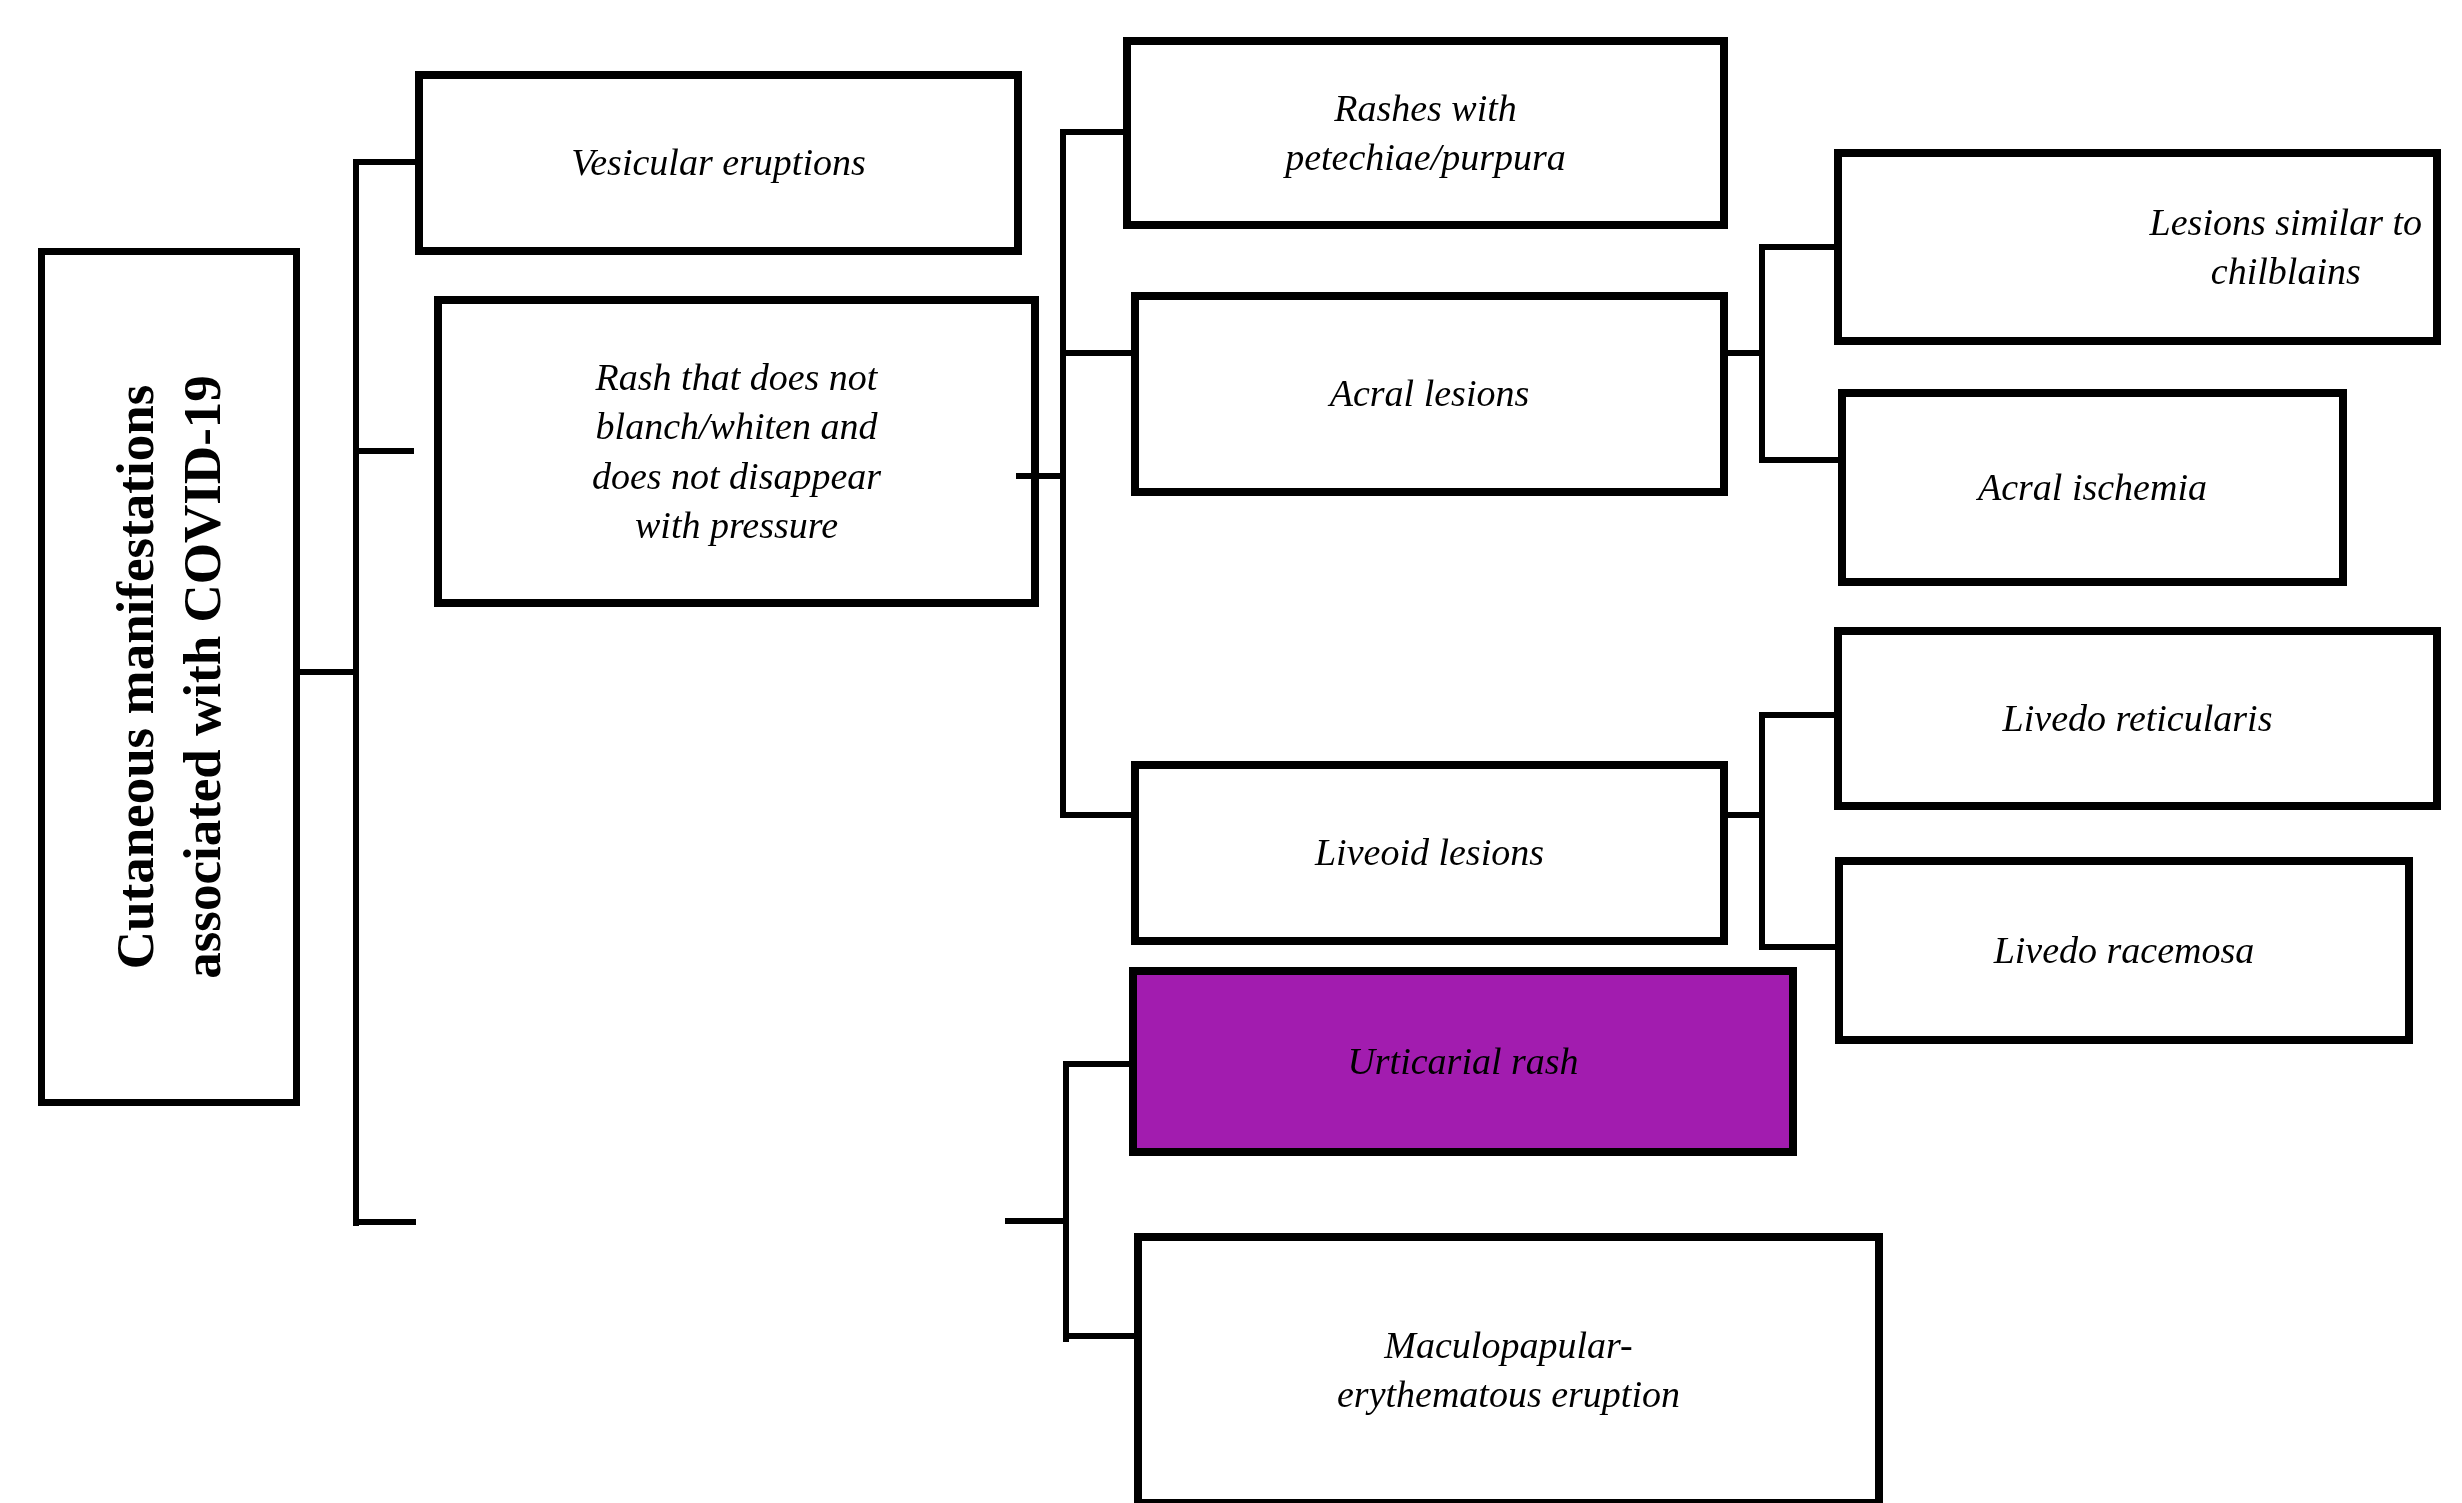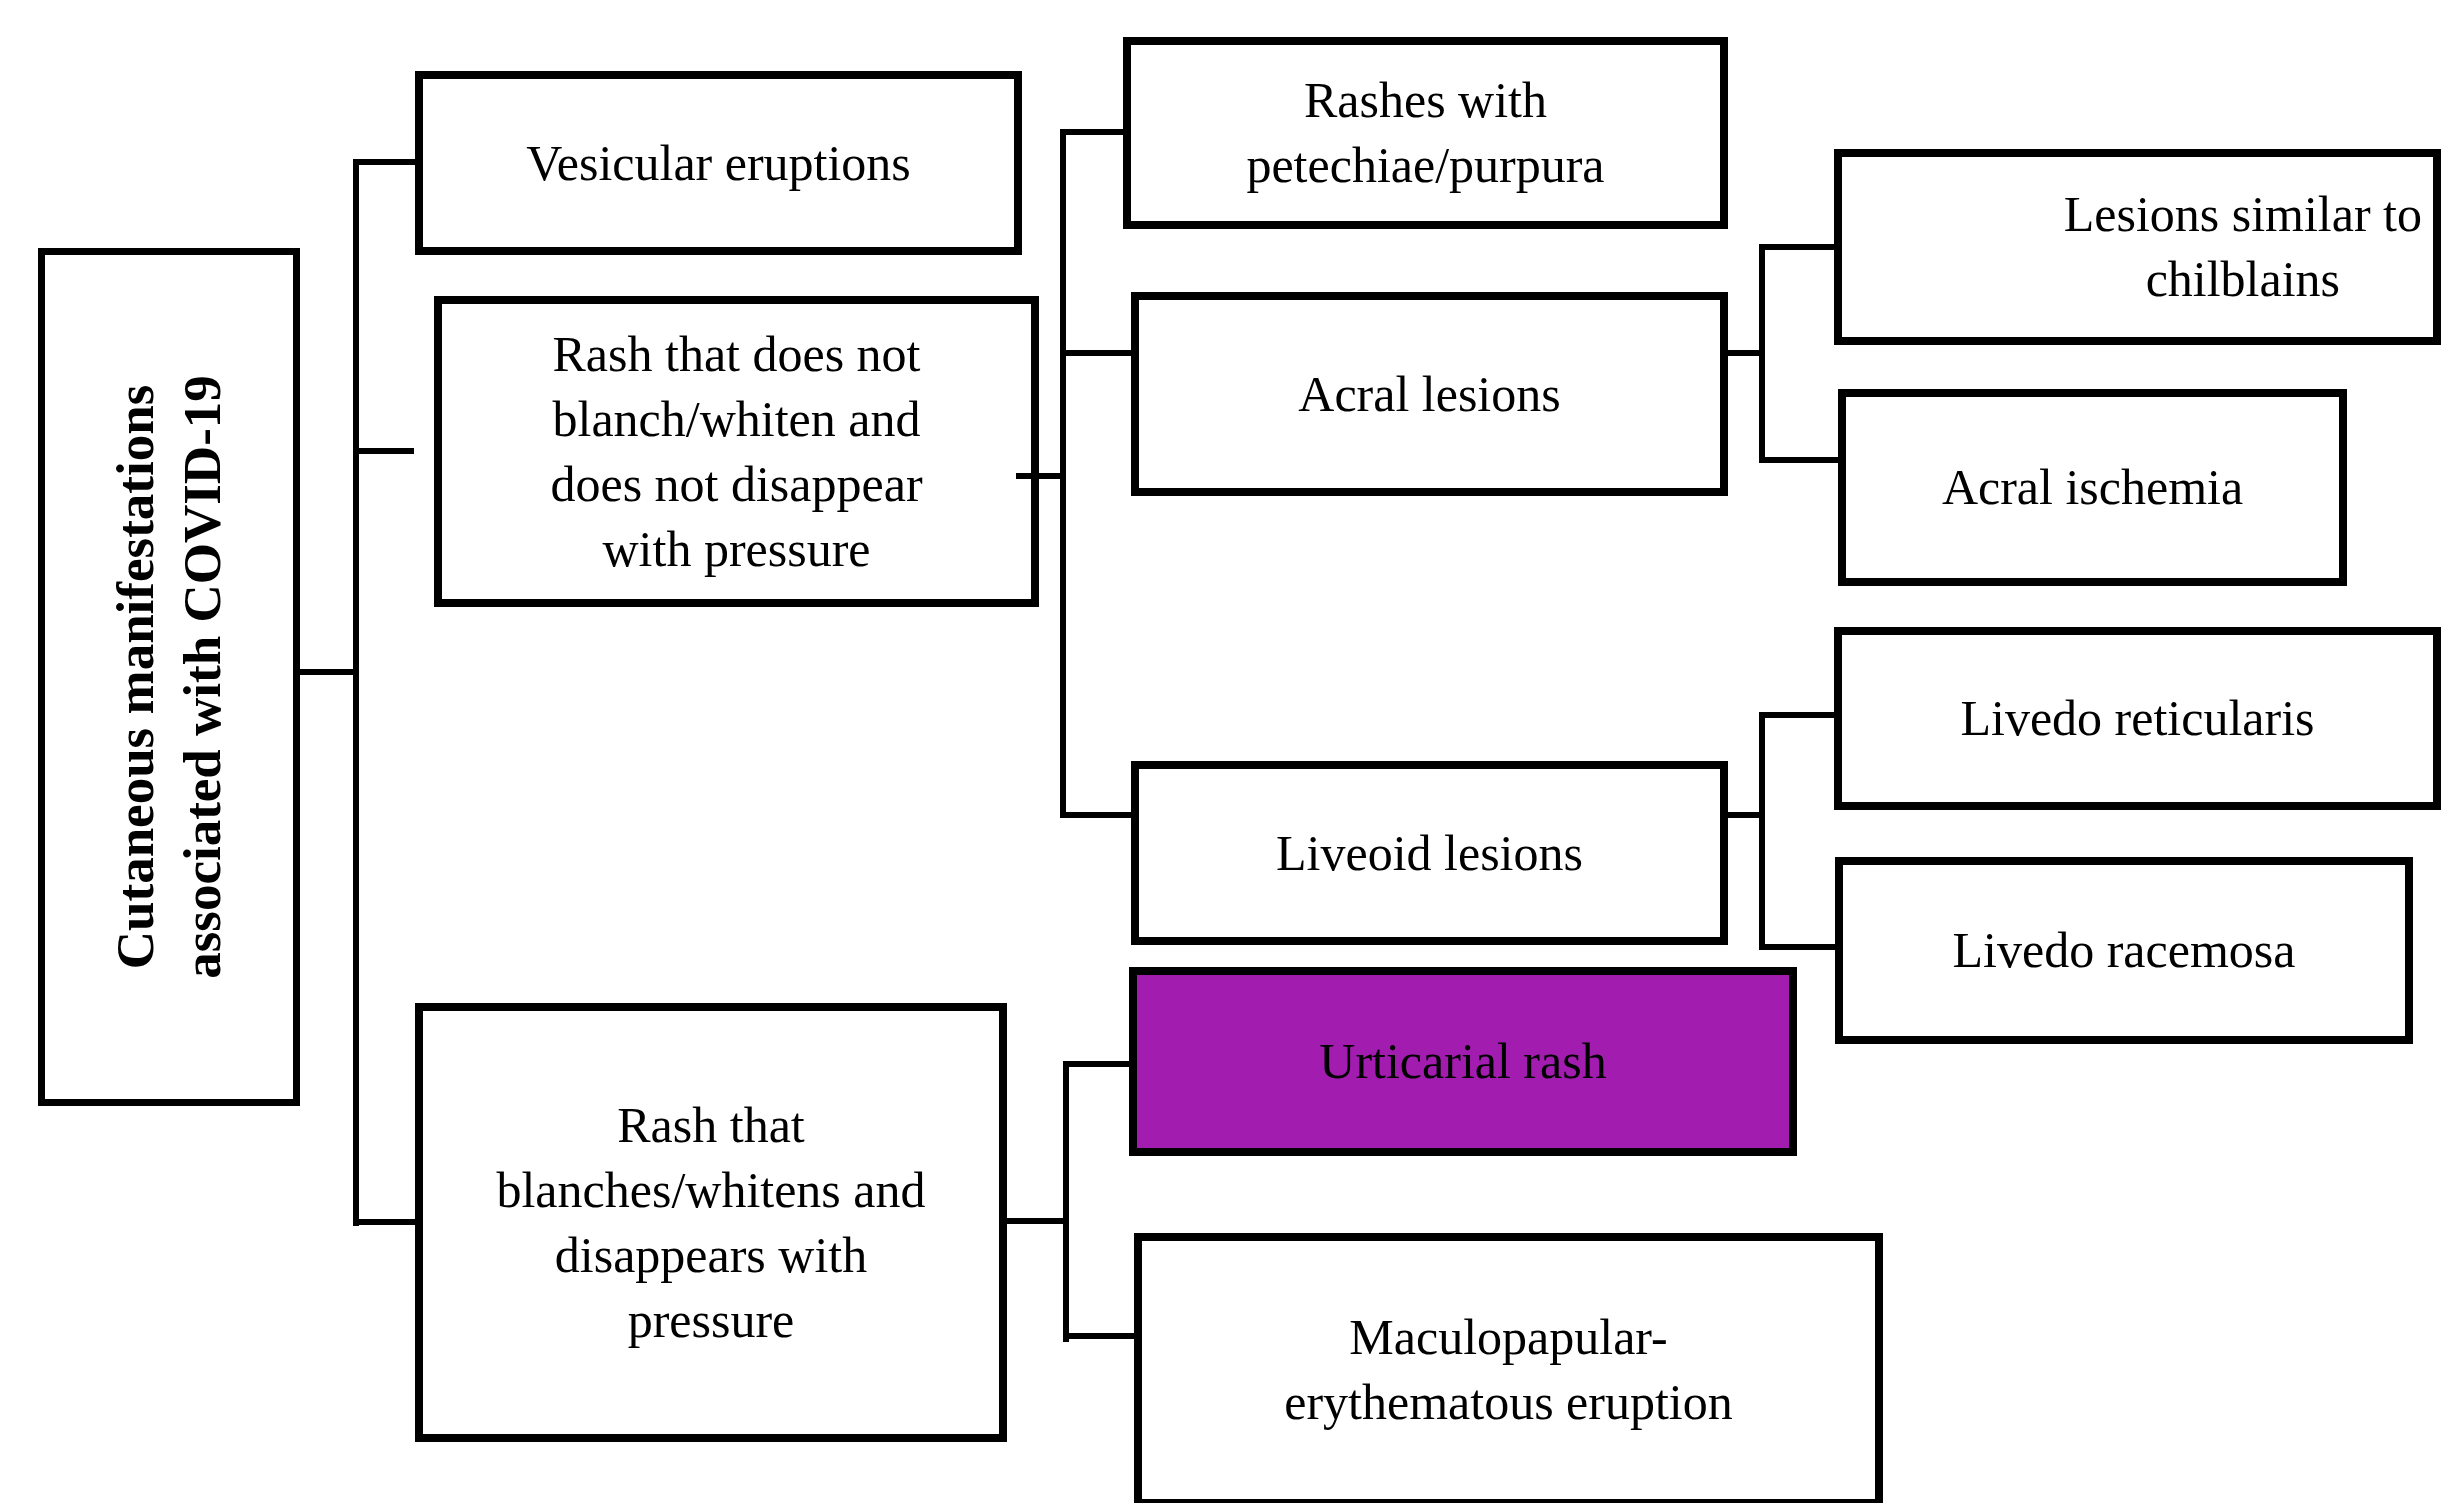--- a/index.html
+++ b/index.html
@@ -21,23 +21,24 @@
     box-sizing: border-box;
     border: 8.6px solid #000000;
     background: #ffffff;
     display: flex;
     align-items: center;
     justify-content: center;
     text-align: center;
   }
   .label {
     white-space: pre-line;
-    font-size: 50px;
+    font-size: 38px;
     line-height: 1.3;
     padding: 0 11px;
+    font-style: italic;
   }
   .root-node {
     border-width: 7.8px;
   }
   .root-label-wrap {
     position: absolute;
     left: 50%;
     top: 50%;
     width: 831px;
     transform: translate(-50%, -50%) rotate(-90deg);
@@ -70,26 +71,20 @@
     <div class="label">Vesicular eruptions</div>
   </div>
 
   <div class="node" style="left: 434px; top: 296px; width: 605px; height: 311px; border-color: rgb(0, 0, 0); background: rgb(255, 255, 255);">
     <div class="label">Rash that does not
 blanch/whiten and
 does not disappear
 with pressure</div>
   </div>
 
-  <div class="node" style="left: 415px; top: 1003px; width: 592px; height: 439px; border-color: rgb(0, 0, 0); background: rgb(255, 255, 255);">
-    <div class="label">Rash that
-blanches/whitens and
-disappears with
-pressure</div>
-  </div>
 
   <div class="node" style="left: 1123px; top: 37px; width: 605px; height: 192px; border-color: rgb(0, 0, 0); background: rgb(255, 255, 255);">
     <div class="label">Rashes with
 petechiae/purpura</div>
   </div>
 
   <div class="node" style="left: 1131px; top: 251px; width: 597px; height: 204px; border-color: rgb(0, 0, 0); background: rgb(255, 255, 255); margin-top: 41px;">
     <div class="label">Acral lesions</div>
   </div>
 

